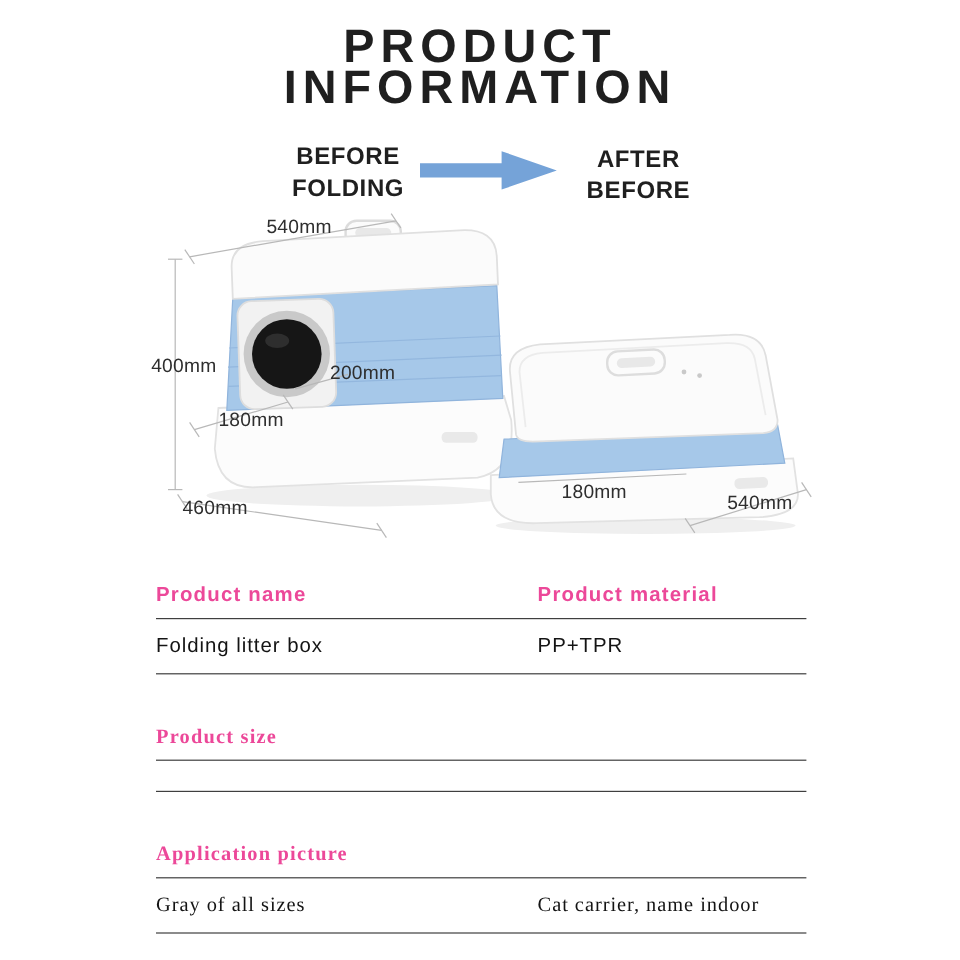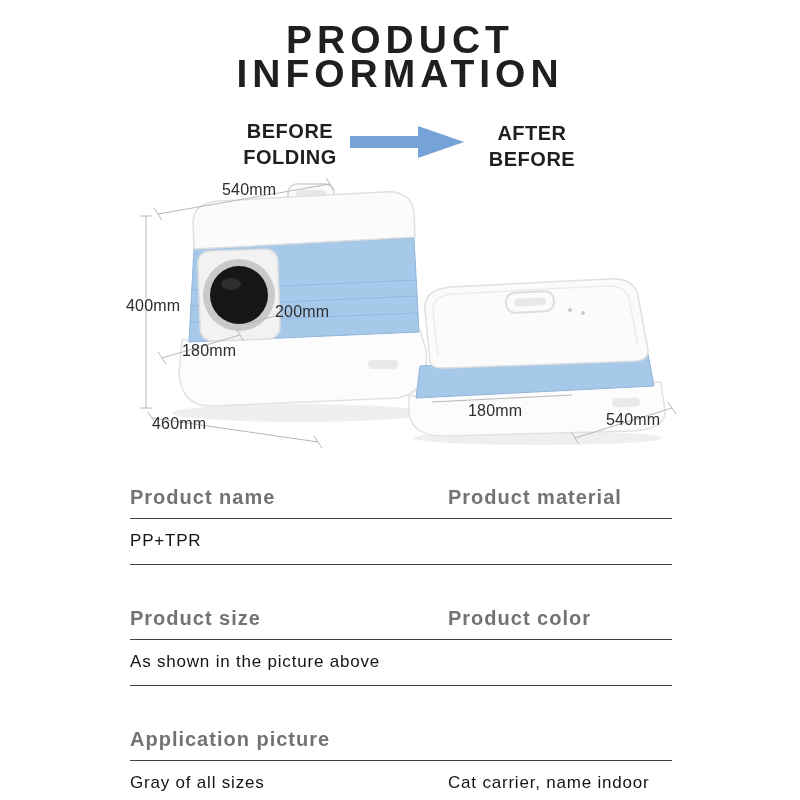--- a/index.html
+++ b/index.html
@@ -23,23 +23,23 @@
   .dim { position:absolute; font-size:16px; color:#2e2e2e; letter-spacing:0.2px;text-align:center; }
   .dim-b-top    { left:222px; top:11px;  }
   .dim-b-height { left:94px;  top:127px;margin-left:32px; }
   .dim-b-door   { left:243px; top:133px;margin-left:32px; }
   .dim-b-depth  { left:182px; top:172px; }
   .dim-b-base   { left:152px; top:245px; }
   .dim-a-height { left:468px; top:232px; }
   .dim-a-width  { left:606px; top:241px; }
   
   .specs { position:absolute; top:486px; left:130px; width:542px; }
-  .spec-group + .spec-group { margin-top:42px; }
+  .spec-group + .spec-group { margin-top:42px;font-family:Liberation Serif, serif; }
   .spec-row { display:grid; grid-template-columns:318px 1fr; }
-  .spec-labels { font-weight:700; font-size:20px; letter-spacing:1px; color:#737373;
+  .spec-labels { font-weight:700; font-size:17px; letter-spacing:1px; color:#ec4899;
                  padding-bottom:9px; border-bottom:1.5px solid #3f3f3f; }
   .spec-values { font-size:17px; letter-spacing:0.8px; color:#141414;
                  padding:12px 0 13px 0; border-bottom:1.5px solid #3f3f3f; }
 </style>
 </head>
 <body>
 
 <div class="page">
 
   <div class="title">
@@ -129,31 +129,30 @@
   </div>
 
   <div class="specs">
 
     <div class="spec-group">
       <div class="spec-row spec-labels">
         <div>Product name</div>
         <div>Product material</div>
       </div>
       <div class="spec-row spec-values">
+        <div>Folding litter box</div>
         <div>PP+TPR</div>
       </div>
     </div>
 
     <div class="spec-group">
       <div class="spec-row spec-labels">
         <div>Product size</div>
-        <div>Product color</div>
       </div>
       <div class="spec-row spec-values">
-        <div>As shown in the picture above</div>
       </div>
     </div>
 
     <div class="spec-group">
       <div class="spec-row spec-labels">
         <div>Application picture</div>
       </div>
       <div class="spec-row spec-values">
         <div>Gray of all sizes</div>
         <div>Cat carrier, name indoor</div>

